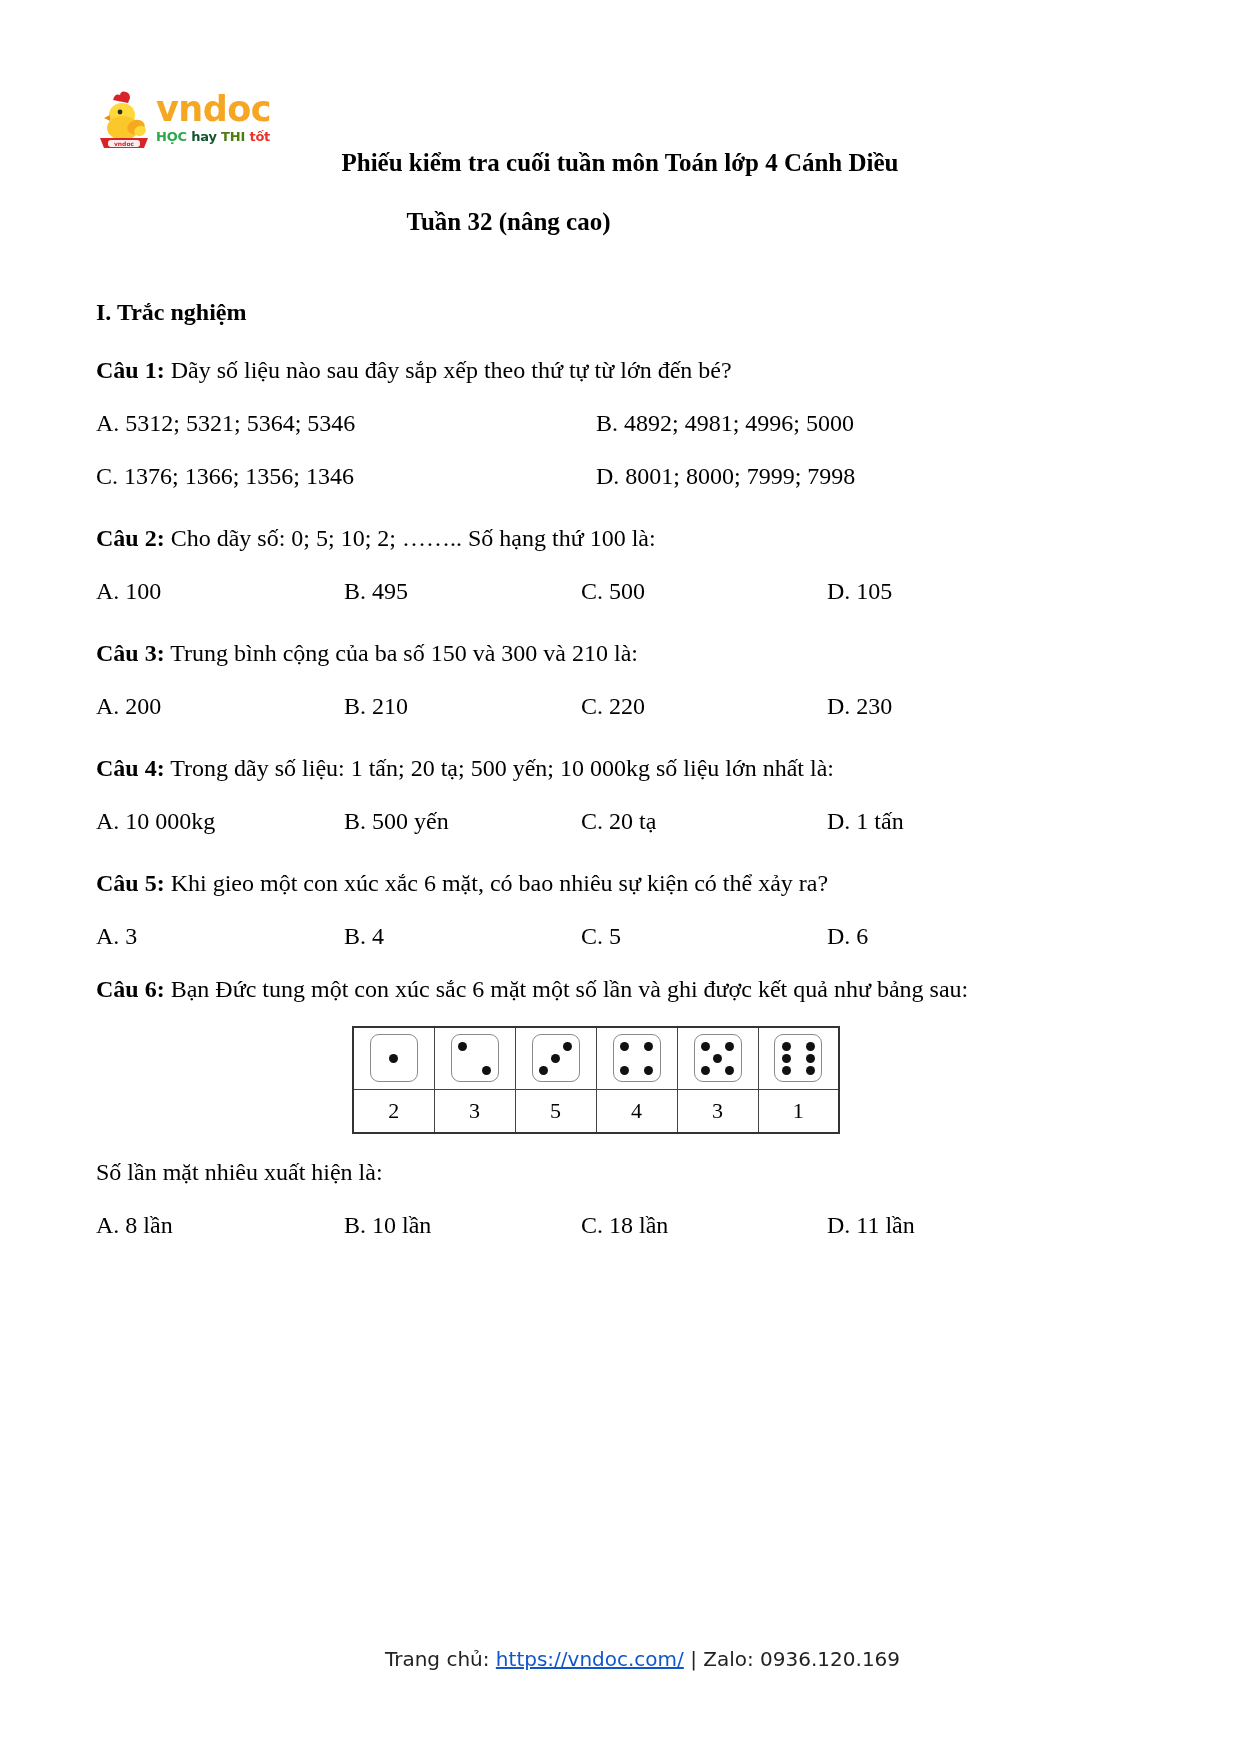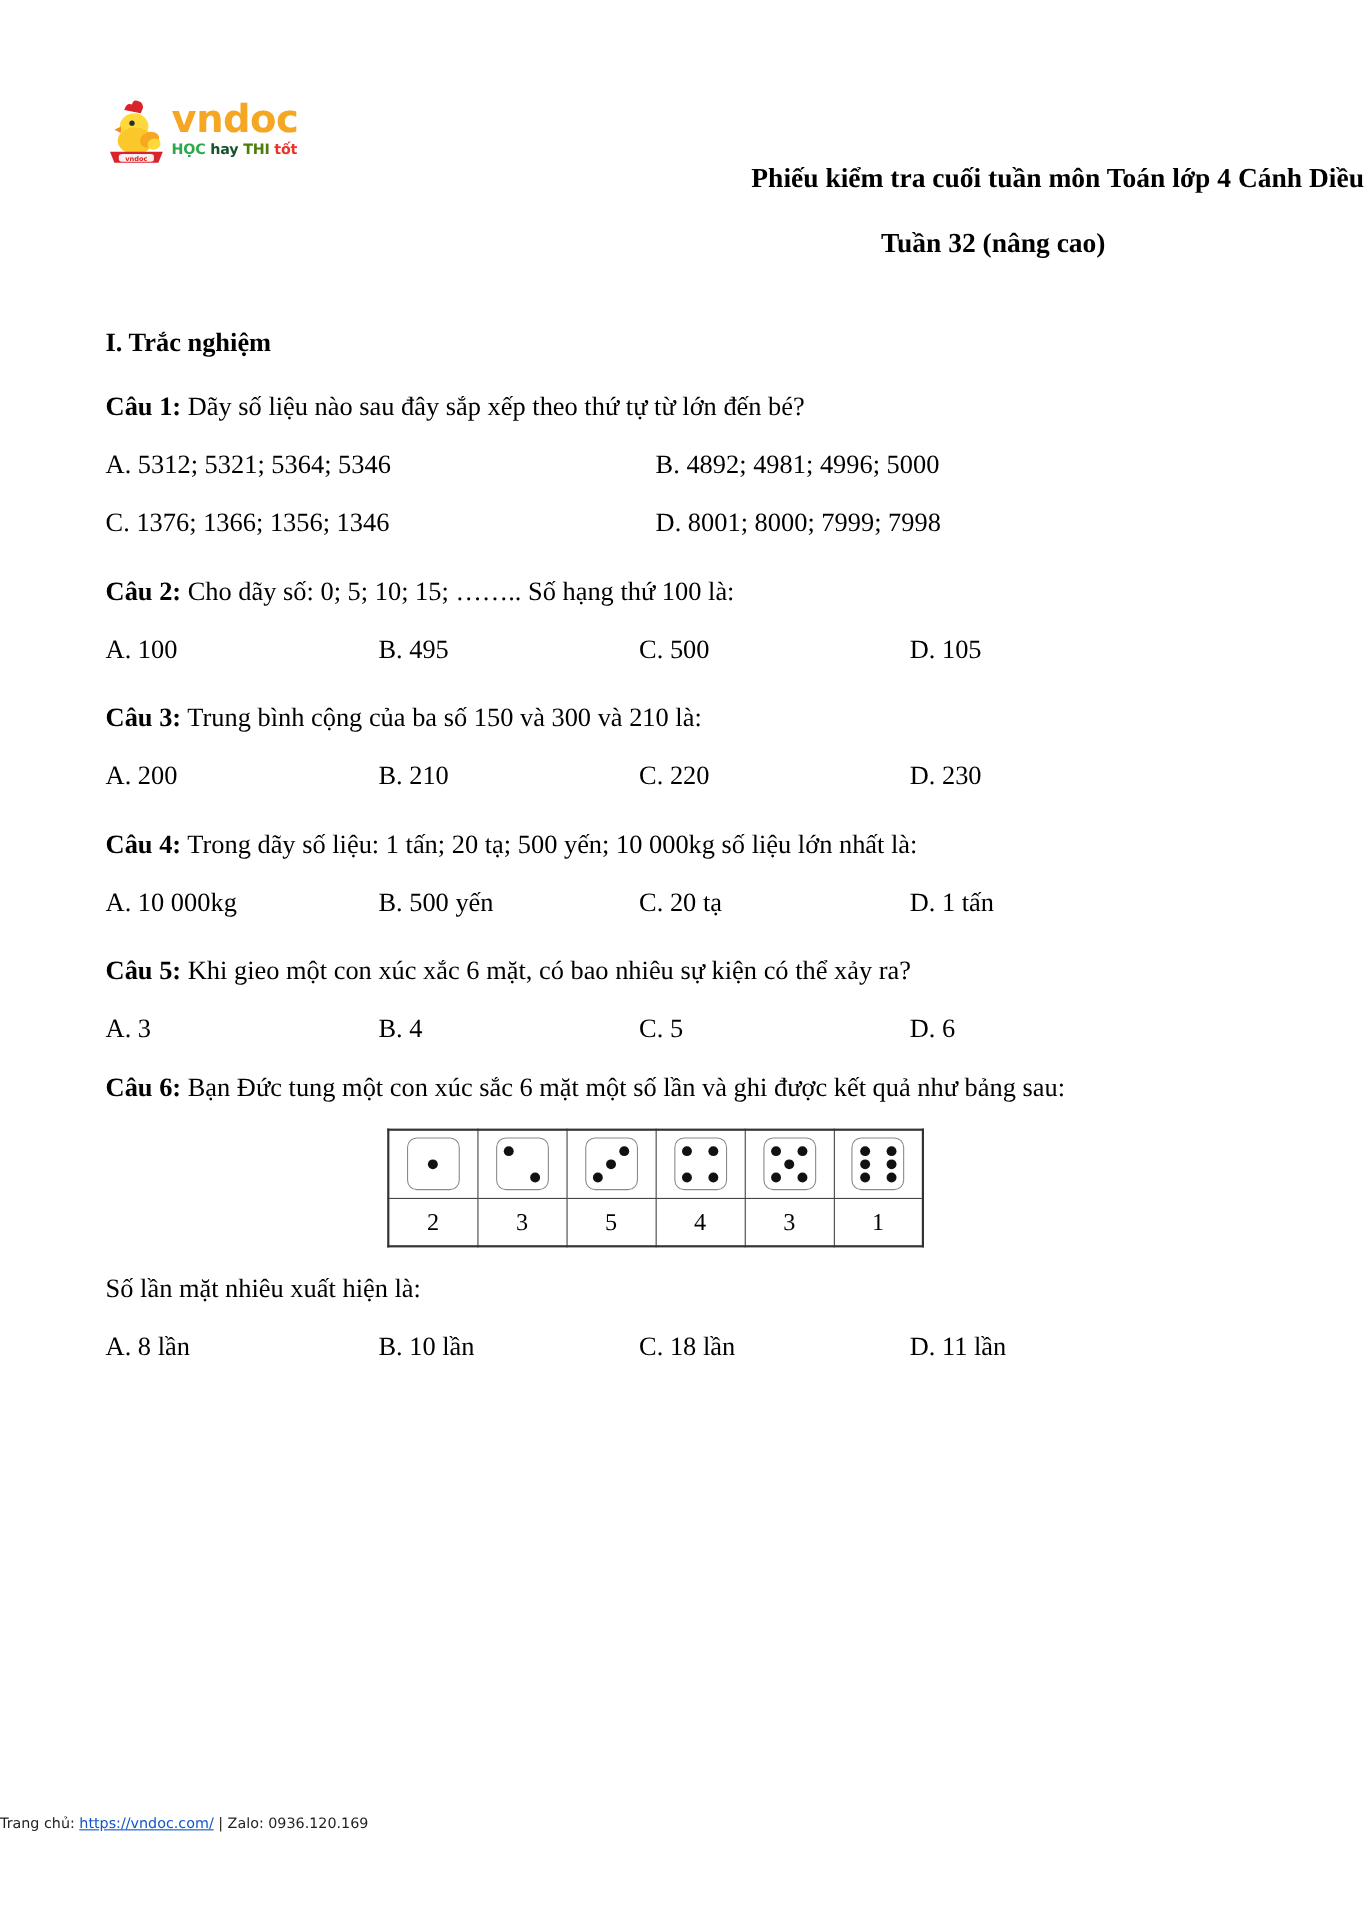--- a/index.html
+++ b/index.html
@@ -59,21 +59,21 @@
     letter-spacing: -0.2px;
     white-space: nowrap;
   }
   .tag-hoc { color: #2AA84A; }
   .tag-hay { color: #14532d; font-weight: bold; }
   .tag-thi { color: #4d7c0f; }
   .tag-tot { color: #E8342A; }
 
   
   .doc-title {
-    text-align: right;
+    text-align: center;
     font-weight: bold;
     font-size: 25px;
     line-height: 34px;
     margin: 0;
     padding: 0;
   }
   .title-1 { position: absolute; left: 0; top: 146px; width: 1240px; }
   .title-2 { position: absolute; left: 12px; top: 205px; width: 993px; }
 
   .content {
@@ -162,24 +162,26 @@
   .p-mr { grid-column: 3; grid-row: 2; }
   .p-bl { grid-column: 1; grid-row: 3; }
   .p-br { grid-column: 3; grid-row: 3; }
 
   
   .footer {
     position: absolute;
     left: 0;
     top: 1648px;
     width: 1240px;
+    text-align: center;
     font-family: "DejaVu Sans", sans-serif;
-    font-size: 13px;
+    font-size: 20px;
     line-height: 22px;
     color: #222222;
+    padding-left: 45px;
   }
   .footer a {
     color: #1155cc;
     text-decoration: underline;
   }
 </style>
 </head>
 <body>
 
 <div class="page">
@@ -226,21 +228,21 @@
       <div>B. 4892; 4981; 4996; 5000</div>
     </div>
     <div class="opts two">
       <div>C. 1376; 1366; 1356; 1346</div>
       <div>D. 8001; 8000; 7999; 7998</div>
     </div>
 
     <div class="gap-lg"></div>
 
     <div class="q-line">
-      <span class="q-label">Câu 2:</span><span> Cho dãy số: 0; 5; 10; 15; …….. Số hạng thứ 100 là:</span>
+      <span class="q-label">Câu 2:</span><span> Cho dãy số: 0; 5; 10; 2; …….. Số hạng thứ 100 là:</span>
     </div>
     <div class="opts four">
       <div>A. 100</div>
       <div>B. 495</div>
       <div>C. 500</div>
       <div>D. 105</div>
     </div>
 
     <div class="gap-lg"></div>
 

